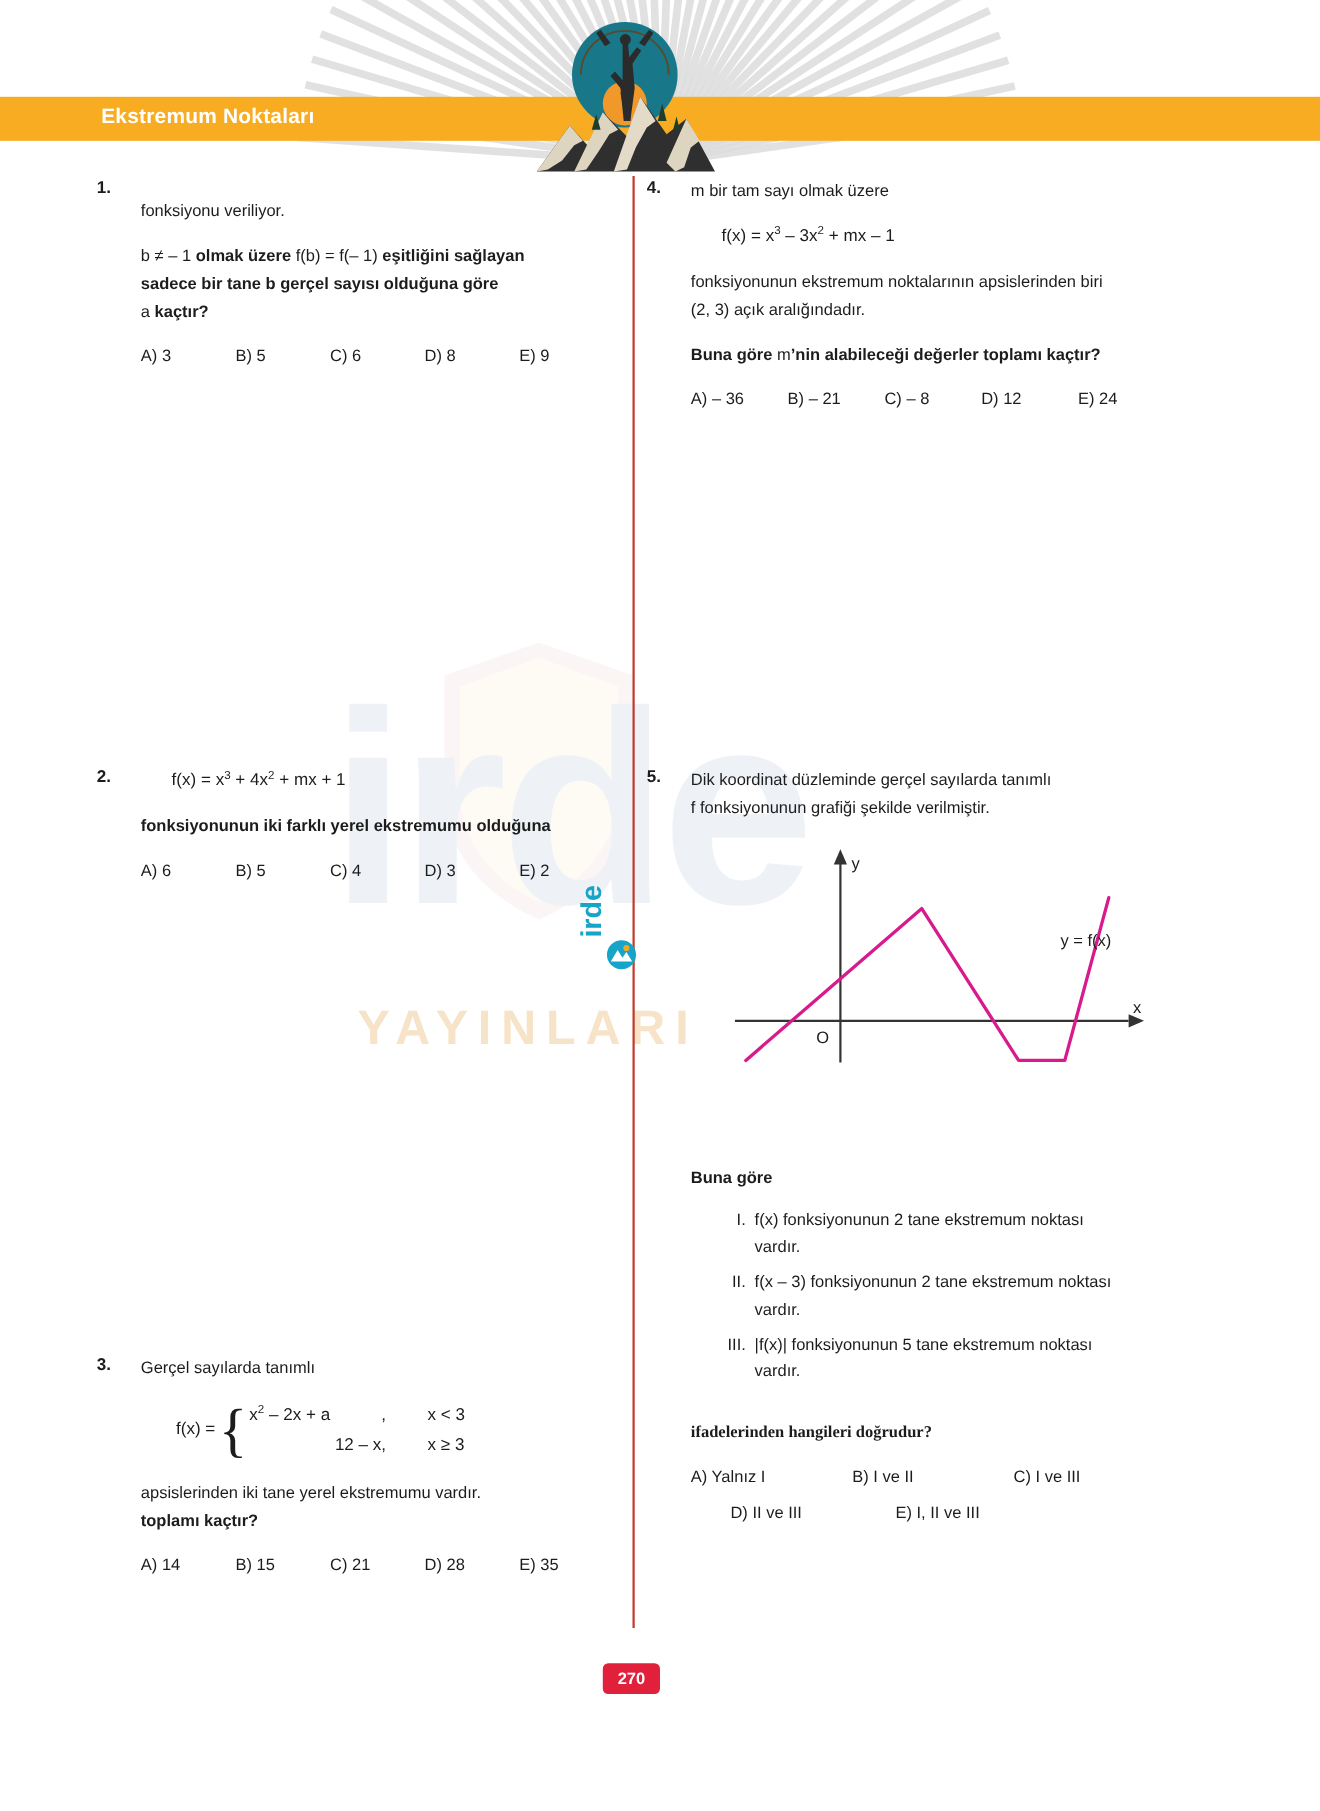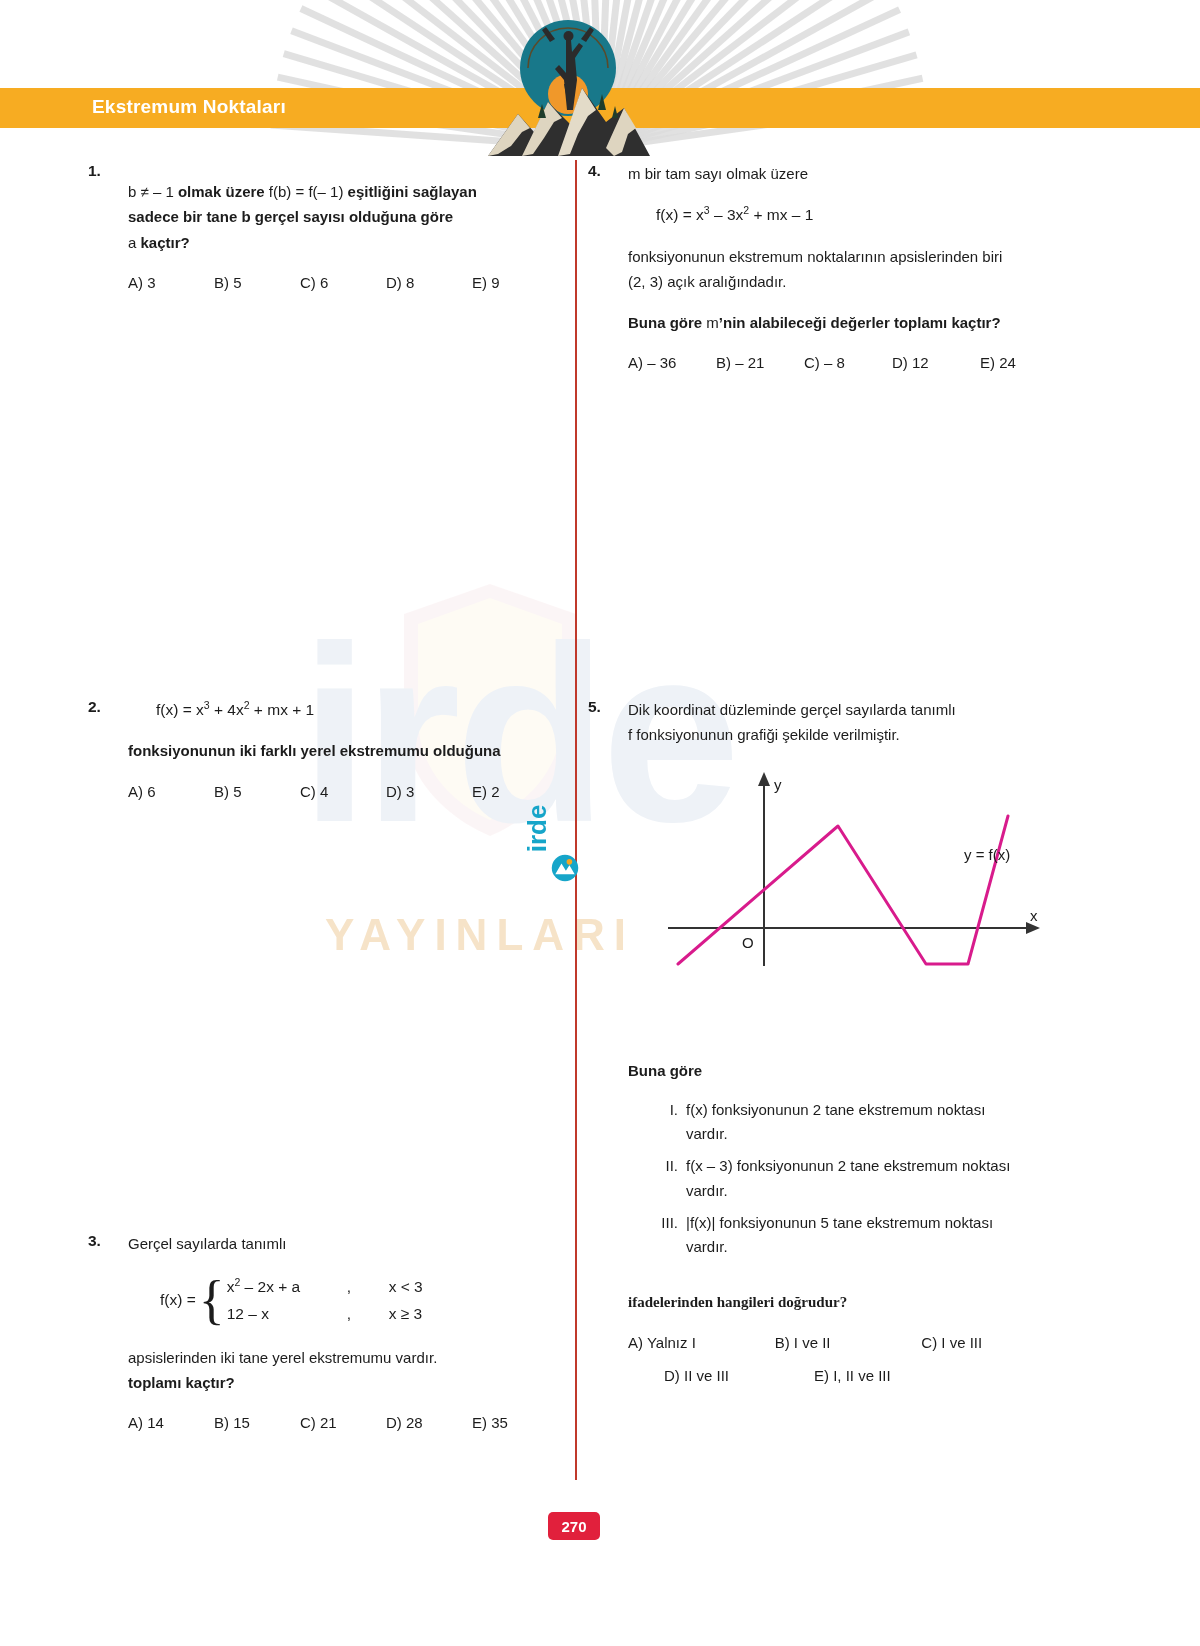--- a/index.html
+++ b/index.html
@@ -219,20 +219,21 @@
     <svg viewBox="0 0 34 34" width="30" height="30" style="position:absolute;left:2px;top:78px;">
       <circle cx="17" cy="17" r="15" fill="#16a5c9"></circle>
       <path d="M6 24 L13 12 L18 20 L22 14 L28 24 Z" fill="#ffffff"></path>
       <circle cx="22" cy="10" r="3.2" fill="#f5a623"></circle>
     </svg>
   </div>
 
   <div class="q col-l" style="top:162px;">
     <div class="qnum">1.</div>
     <div class="qbody">
+      <div class="line sp">fonksiyonu veriliyor.</div>
       <div class="line sp"><span>b </span><span>≠ – 1</span><span class="b">  olmak üzere </span><span>f(b) = f(– 1)</span><span class="b"> eşitliğini sağlayan</span></div>
       <div class="line b">sadece bir tane  b  gerçel sayısı olduğuna göre</div>
       <div class="line"><span>a</span><span class="b">  kaçtır?</span></div>
       <div class="opts opts-a">
         <span class="opt">A) 3</span>
         <span class="opt">B) 5</span>
         <span class="opt">C) 6</span>
         <span class="opt">D) 8</span>
         <span class="opt">E) 9</span>
       </div>
@@ -264,21 +265,21 @@
       <div style="display:flex;align-items:center;margin-top:18px;margin-left:32px;">
         <span style="font-size:15.5px;">f(x) =</span>
         <span style="font-size:54px;font-weight:200;line-height:.9;margin:0 2px 0 3px;font-family:'Liberation Serif',serif;">{</span>
         <div>
           <div style="display:flex;font-size:15.5px;line-height:1.75;">
             <span style="width:120px;"><span>x</span><sup>2</sup><span> – 2x + a</span></span>
             <span style="width:42px;">,</span>
             <span>x &lt; 3</span>
           </div>
           <div style="display:flex;font-size:15.5px;line-height:1.75;">
-            <span style="width:120px;">12 – x</span>
+            <span style="width:120px;text-align:right;">12 – x</span>
             <span style="width:42px;">,</span>
             <span>x ≥ 3</span>
           </div>
         </div>
       </div>
 
       <div class="line sp">apsislerinden iki tane yerel ekstremumu vardır.</div>
       <div class="line b">toplamı kaçtır?</div>
       <div class="opts opts-a">
         <span class="opt">A) 14</span>

